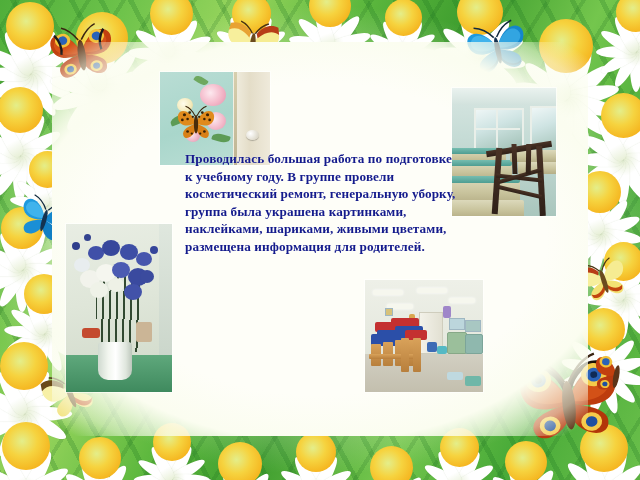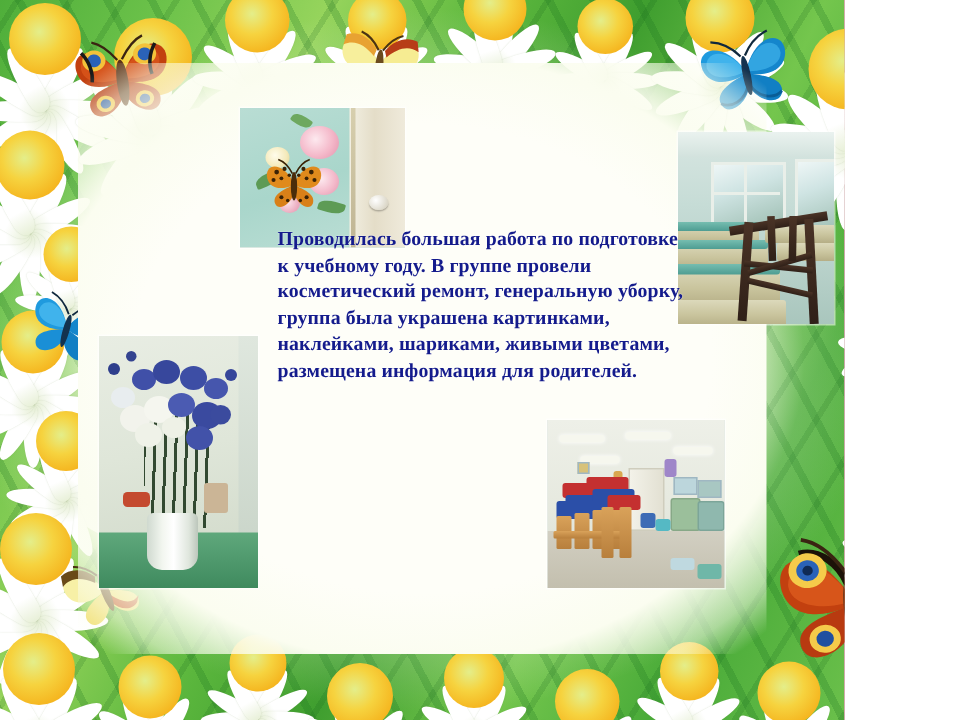--- a/index.html
+++ b/index.html
@@ -7,21 +7,21 @@
     margin: 0;
     padding: 0;
     background: #ffffff;
   }
   body {
     font-family: "Liberation Serif", serif;
   }
 
   #slide {
     position: relative;
-    width: 563px;
+    width: 640px;
     height: 480px;
     overflow: hidden;
     background: #ec4899;
   }
 
   
   .frame {
     position: absolute;
     inset: 0;
     overflow: hidden;

